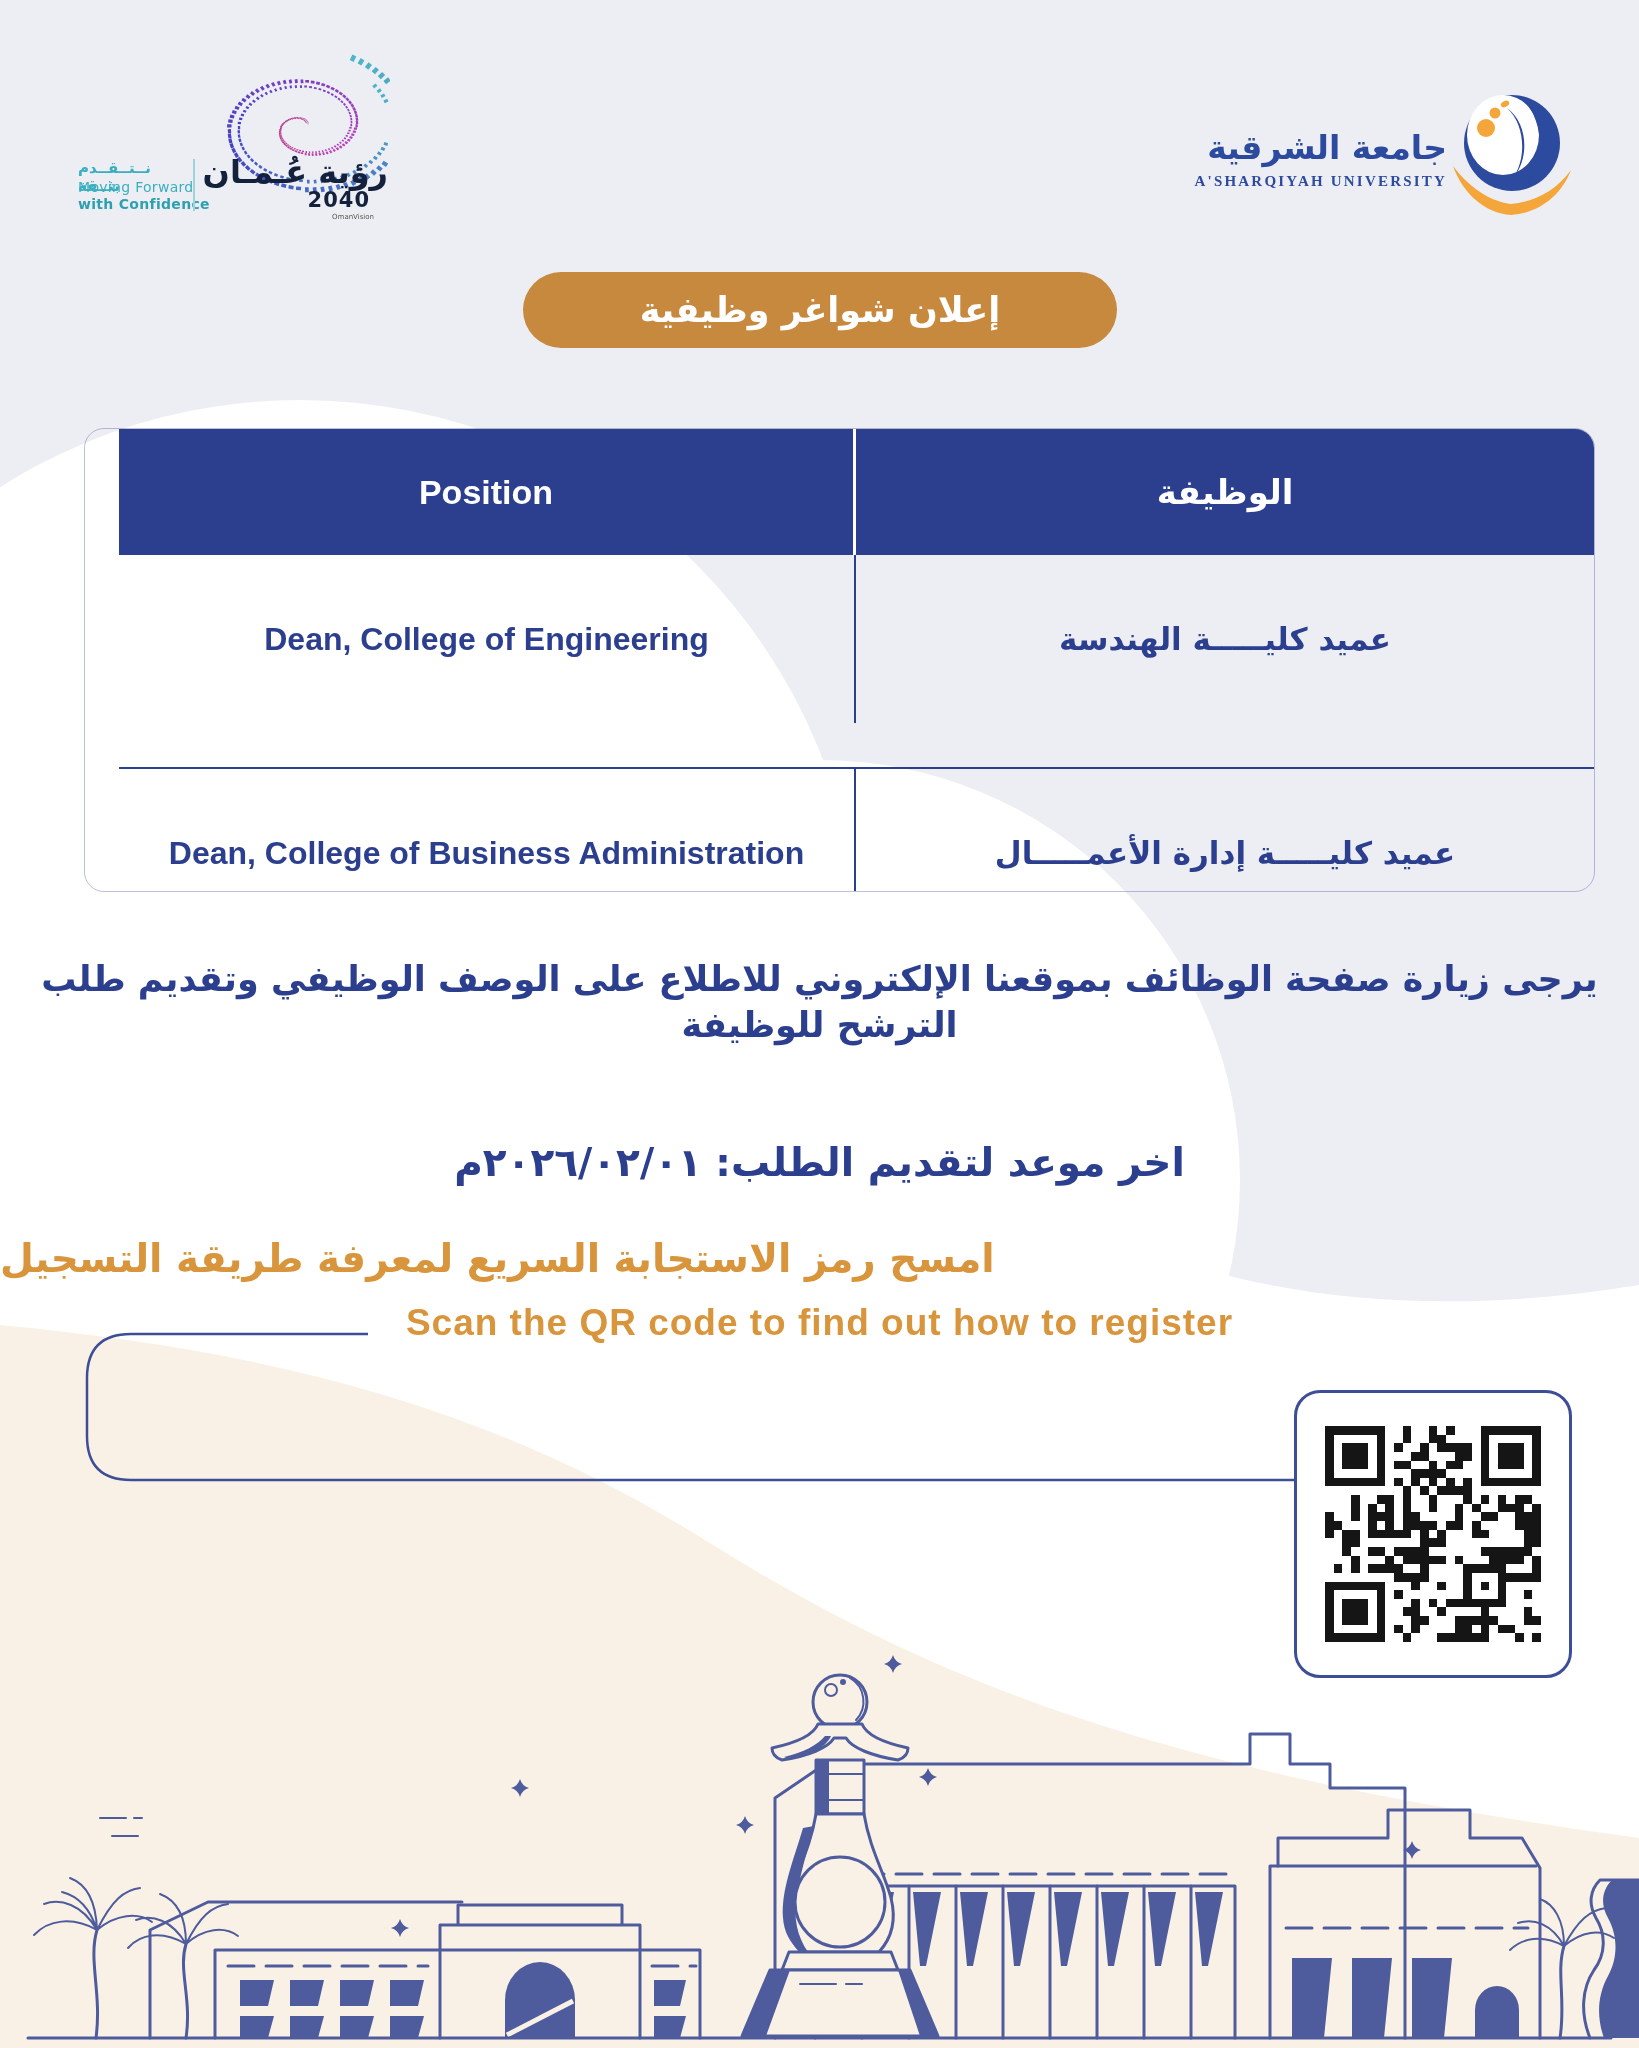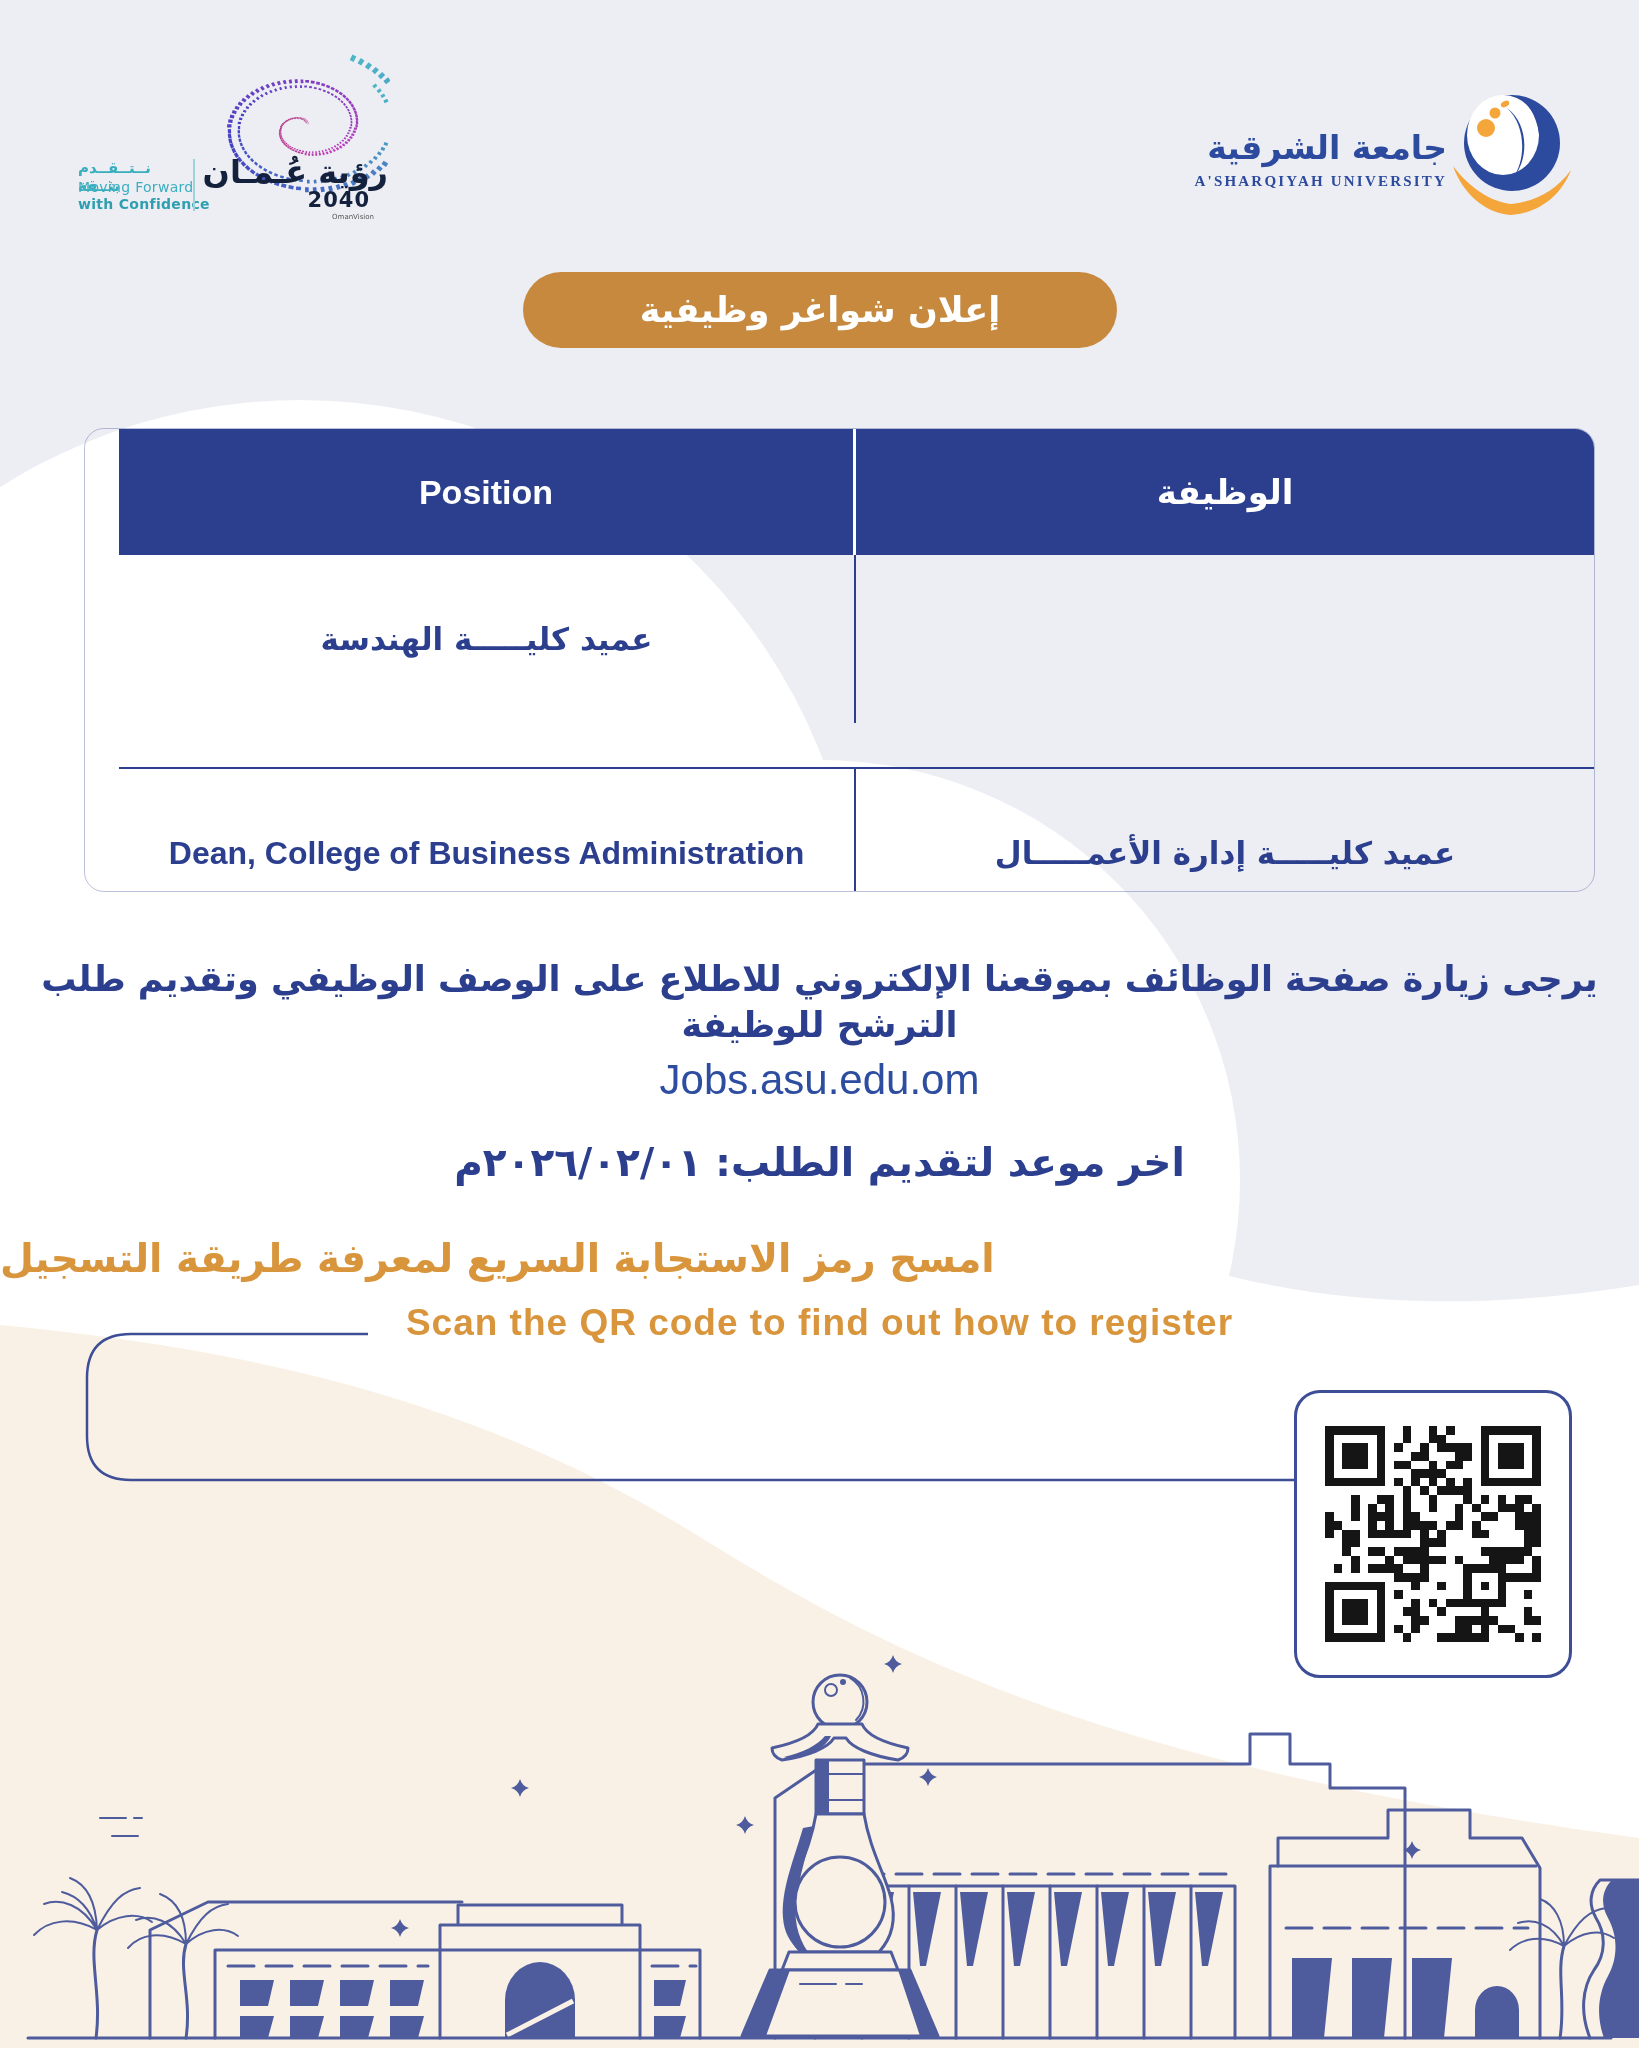--- a/index.html
+++ b/index.html
@@ -357,33 +357,33 @@
   <div class="abs banner">
     <span>إعلان شواغر وظيفية</span>
   </div>
 
   <div class="abs jobs-table">
     <div class="t-head">
       <div class="cell th-en">Position</div>
       <div class="cell th-ar">الوظيفة</div>
     </div>
     <div class="t-row">
+      <div class="cell td-en">Dean, College of Engineering</div>
       <div class="cell td-ar">عميد كليـــــة الهندسة</div>
     </div>
     <div class="t-row">
       <div class="cell td-en">Dean, College of Business Administration</div>
       <div class="cell td-ar">عميد كليـــــة إدارة الأعمـــــال</div>
     </div>
   </div>
 
   <div class="abs instruction">
     <span>يرجى زيارة صفحة الوظائف بموقعنا الإلكتروني للاطلاع على الوصف الوظيفي وتقديم طلب</span>
     <span>الترشح للوظيفة</span>
   </div>
-  <div class="abs website">Jobs.asu.edu.om</div>
   <div class="abs deadline">اخر موعد لتقديم الطلب: ٢٠٢٦/٠٢/٠١م</div>
   <div class="abs qr-ar">امسح رمز الاستجابة السريع لمعرفة طريقة التسجيل</div>
   <div class="abs qr-en">Scan the QR code to find out how to register</div>
 
   <svg class="abs overlay" viewBox="0 0 1639 2048">
     <path d="M368,1334 H131 Q87,1334 87,1378 V1436 Q87,1480 131,1480 H1294" fill="none" stroke="#3D4E97" stroke-width="2.5"></path>
   </svg>
 
   <div class="abs qr-box">
     <svg id="qr-svg" viewBox="0 0 25 25" shape-rendering="crispEdges">

